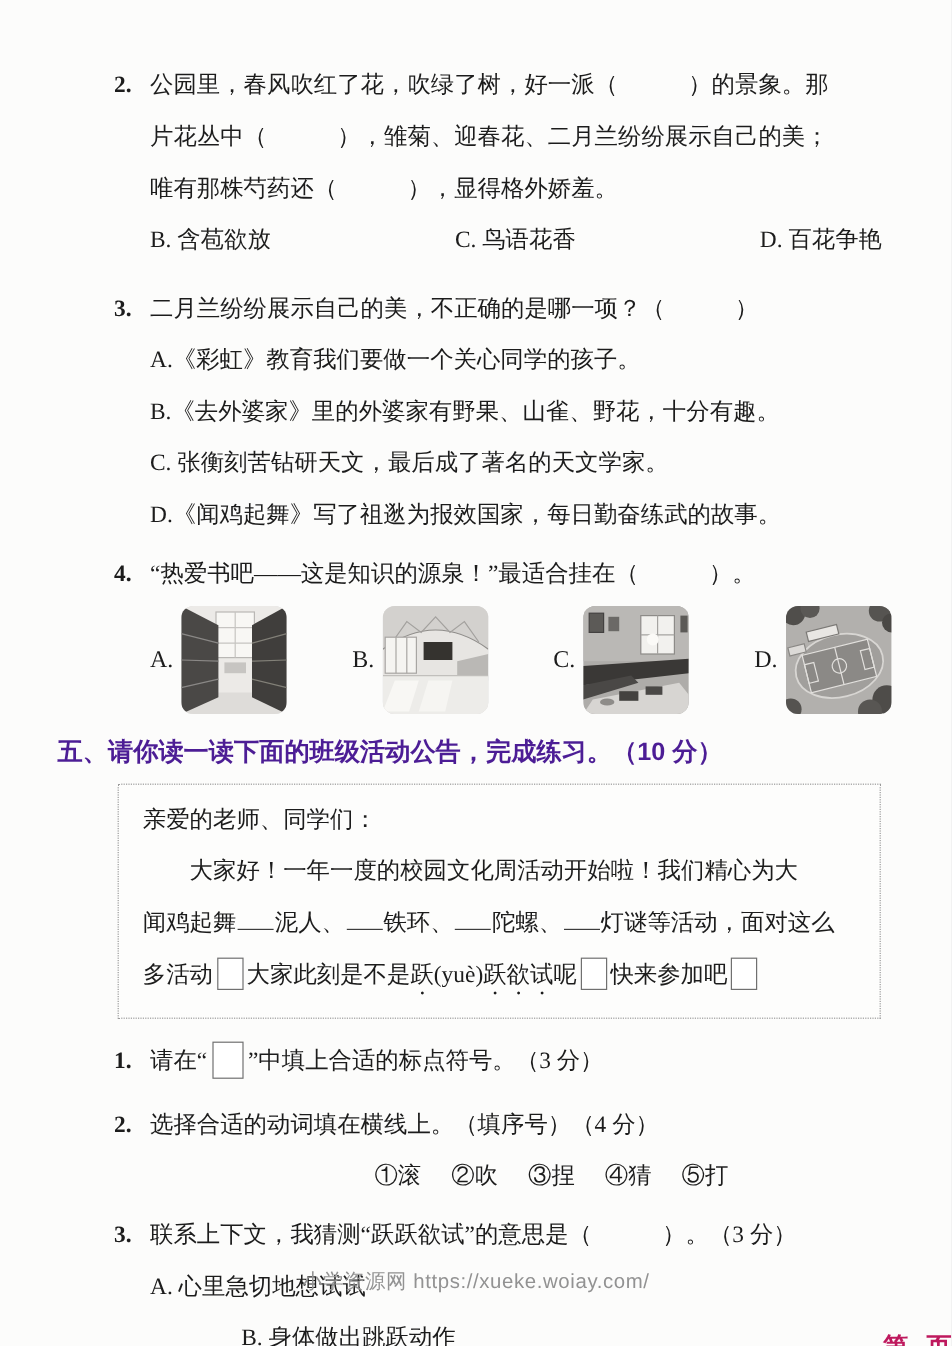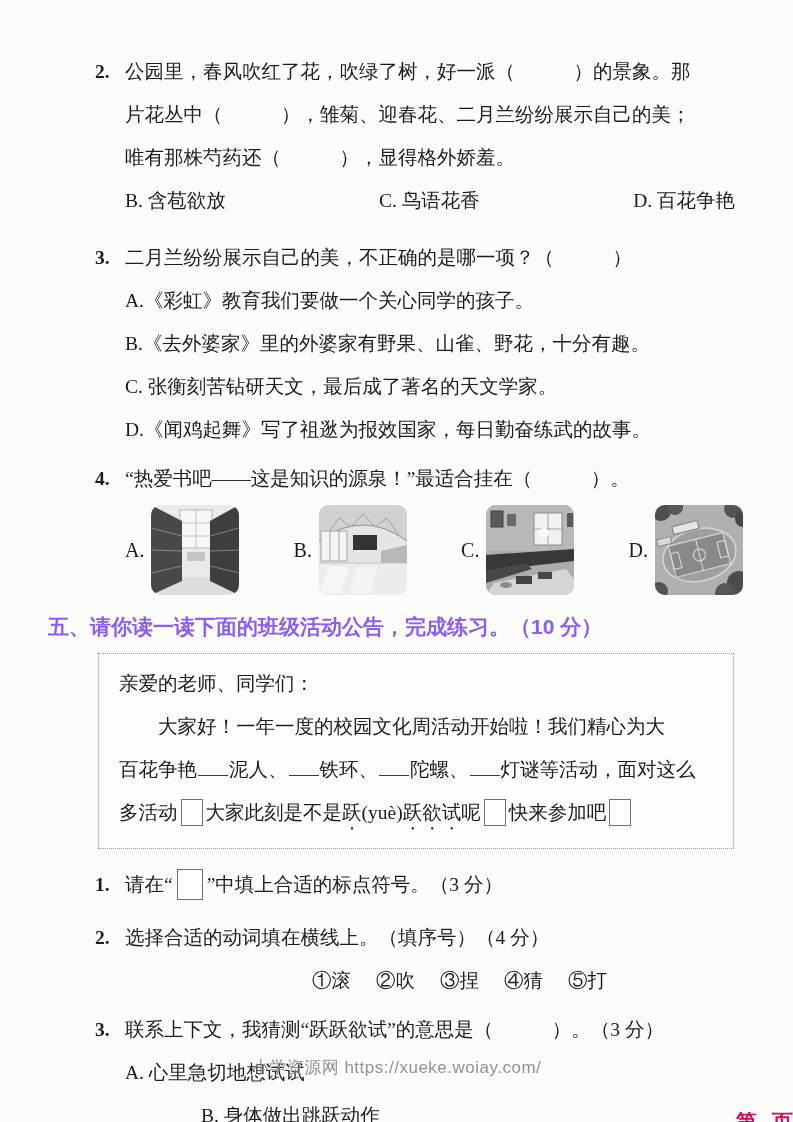--- a/index.html
+++ b/index.html
@@ -23,21 +23,21 @@
   .pic-row { display:flex; justify-content:space-between; align-items:center; margin-top:2px; padding-right:2px; height:96px; }
   .pic-opt { display:flex; align-items:center; gap:7px; }
   .pic-label { font-size:20px; }
   .photo { width:88px; height:90px; border-radius:10px; overflow:hidden; background:#ddd; flex:0 0 auto; }
   .photo svg { display:block; width:100%; height:100%; }
 
   
   .sec-heading {
     margin-left:-47px; margin-top:12px;
     font-family:"Liberation Sans","DejaVu Sans",sans-serif;
-    font-weight:bold; font-size:21px; line-height:34px; color:#8b5cf6;
+    font-weight:bold; font-size:21px; line-height:34px; color:#4c1d95;
     white-space:nowrap;
   }
 
   
   .notice {
     margin-top:9px; margin-left:3px; width:636px;
     border:1px dotted #9a9a9a; background:#fdfdfc;
     padding:8px 20px 14px 20px; line-height:43px; font-size:19.5px;
   }
   .indent2 { text-indent:2em; }
@@ -203,21 +203,21 @@
         </div>
 
       </div>
     </div>
 
     <div class="sec-heading">五、请你读一读下面的班级活动公告，完成练习。（10 分）</div>
 
     <div class="notice">
       <div class="nline">亲爱的老师、同学们：</div>
       <div class="nline indent2">大家好！一年一度的校园文化周活动开始啦！我们精心为大</div>
-      <div class="nline"><span>百花争艳</span><span class="blank"></span><span>泥人、</span><span class="blank"></span><span>铁环、</span><span class="blank"></span><span>陀螺、</span><span class="blank"></span><span>灯谜等活动，面对这么</span></div>
+      <div class="nline"><span>闻鸡起舞</span><span class="blank"></span><span>泥人、</span><span class="blank"></span><span>铁环、</span><span class="blank"></span><span>陀螺、</span><span class="blank"></span><span>灯谜等活动，面对这么</span></div>
       <div class="nline"><span>多活动</span><span class="pbox"></span><span>大家此刻是不是</span><span class="emdot">跃</span><span>(yuè)</span><span class="emdot">跃欲试</span><span>呢</span><span class="pbox"></span><span>快来参加吧</span><span class="pbox"></span></div>
     </div>
 
     <div class="q mt14">
       <span class="qnum">1.</span>
       <div class="qline"><span>请在“</span><span class="pbox lg"></span><span>”中填上合适的标点符号。（3 分）</span></div>
     </div>
 
     <div class="q mt10">
       <span class="qnum">2.</span>

